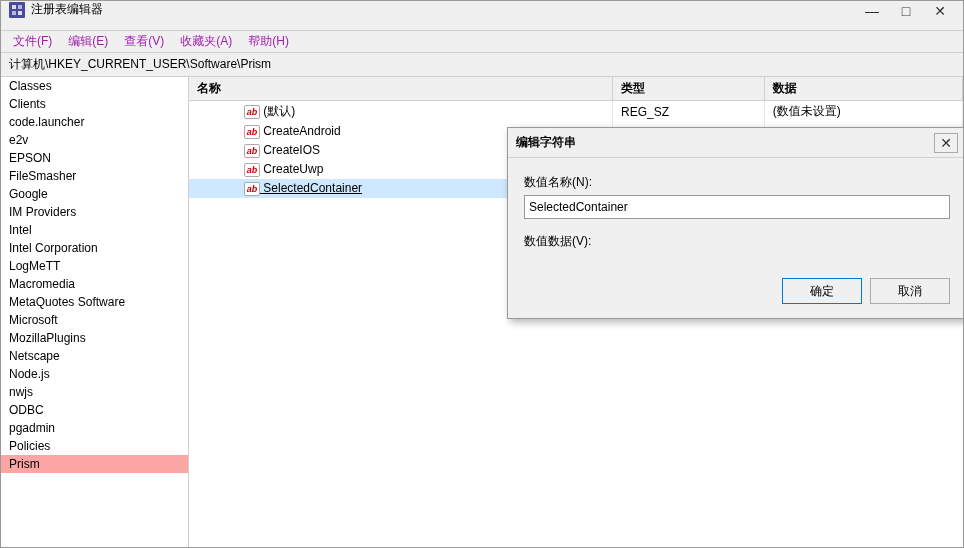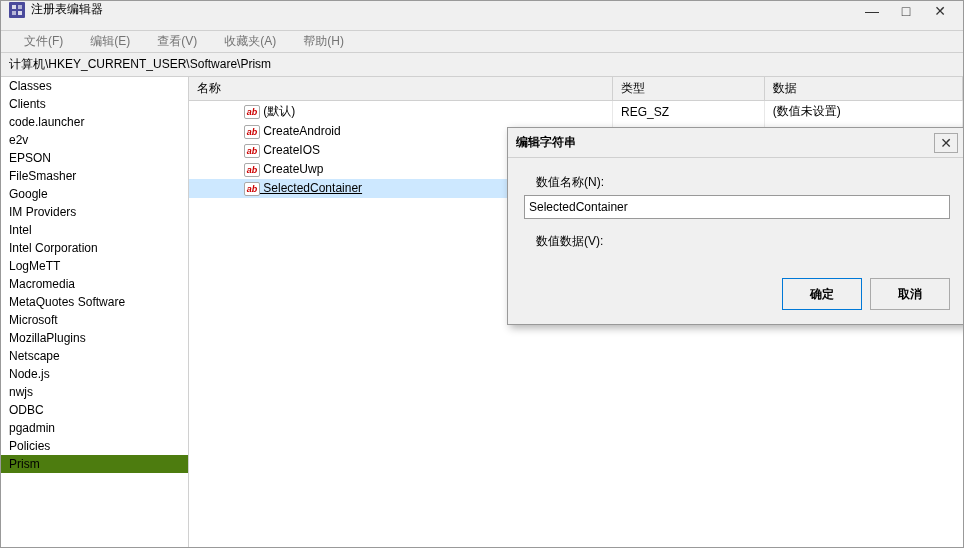--- a/index.html
+++ b/index.html
@@ -75,22 +75,21 @@
       display: flex;
       align-items: center;
       padding: 0 4px;
       background: #f0f0f0;
       border-bottom: 1px solid #d0d0d0;
     }
     .menu-item {
       padding: 2px 8px;
       cursor: pointer;
       font-size: 12px;
-      color: #737373;
-      margin-left: 11px;
+      color: #a21caf;
     }
 
     
     .address-bar {
       height: 24px;
       display: flex;
       align-items: center;
       padding: 0 8px;
       background: #f0f0f0;
       border-bottom: 1px solid #d0d0d0;
@@ -114,40 +113,40 @@
       overflow-x: hidden;
       position: relative;
     }
     .sidebar-item {
       padding: 2px 8px;
       cursor: pointer;
       font-size: 12px;
       color: #000;
       white-space: nowrap;
     }
-    .sidebar-item.selected { background: #4d7c0f; }
+    .sidebar-item.selected { background: #fca5a5; }
 
     
     .registry-panel {
       flex: 1;
       background: #fff;
       overflow: auto;
       position: relative;
     }
     .registry-table {
       width: 100%;
       border-collapse: collapse;
     }
     .registry-table th {
       background: #f0f0f0;
       border-bottom: 1px solid #d0d0d0;
       border-right: 1px solid #d0d0d0;
       padding: 3px 8px;
       text-align: left;
-      font-weight: normal;
+      font-weight: bold;
       font-size: 12px;
       position: sticky;
       top: 0;
     }
     .registry-table td {
       padding: 2px 8px;
       font-size: 12px;
       border-right: 1px solid #e8e8e8;
       white-space: nowrap;
     }
@@ -206,21 +205,20 @@
       color: #333;
     }
 
     .dialog-body {
       padding: 16px;
     }
     .dialog-label {
       font-size: 12px;
       margin-bottom: 4px;
       color: #000;
-      margin-left: 12px;
     }
     .dialog-input {
       width: 100%;
       height: 24px;
       border: 1px solid #999;
       background: #fff;
       font-size: 12px;
       padding: 2px 4px;
       margin-bottom: 14px;
       outline: none;
@@ -229,27 +227,26 @@
       border: 2px solid #0078d7;
     }
     .dialog-buttons {
       display: flex;
       justify-content: flex-end;
       gap: 8px;
       padding: 8px 16px 14px;
     }
     .dialog-btn {
       width: 80px;
-      height: 32px;
+      height: 26px;
       border: 1px solid #aaa;
       background: #f0f0f0;
       cursor: pointer;
       font-size: 12px;
       color: #000;
-      font-weight: bold;
     }
     .dialog-btn.primary {
       border: 1px solid #0078d7;
       background: #f0f0f0;
       color: #000;
     }
 
     
     .sidebar::-webkit-scrollbar { width: 14px; }
     .sidebar::-webkit-scrollbar-track { background: #f0f0f0; }

